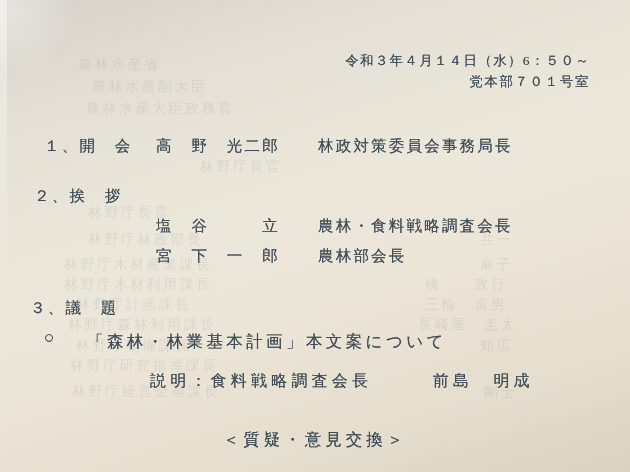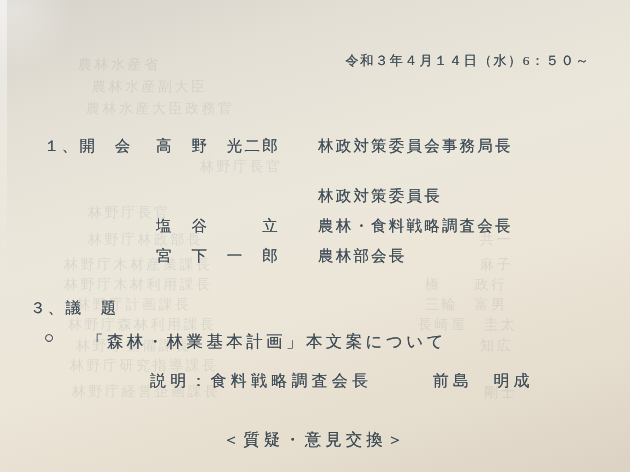--- a/index.html
+++ b/index.html
@@ -74,29 +74,30 @@
       <span class="ghost" style="left: 68px; top: 316px;">林野庁森林利用課長</span>
       <span class="ghost" style="left: 418px; top: 316px;">長崎屋　圭太</span>
       <span class="ghost" style="left: 76px; top: 337px;">林野庁整備課長</span>
       <span class="ghost" style="left: 480px; top: 337px;">知広</span>
       <span class="ghost" style="left: 70px; top: 357px;">林野庁研究指導課長</span>
       <span class="ghost" style="left: 72px; top: 383px; text-align: right;">林野庁経営企画課長</span>
       <span class="ghost" style="left: 484px; top: 384px;">剛士</span>
     </div>
 
   <div class="line date">令和３年４月１４日（水）6：５０～</div>
+  <div class="line venue">党本部７０１号室</div>
 
   <div class="row row-opening">
     <span class="line no-label">１、開　会</span>
     <span class="line role">林政対策委員会事務局長</span>
     <span class="line name">高　野　光二郎</span>
   </div>
 
   <div class="row row-greet">
-    <span class="line role">林政対策委員長</span>
+    <span class="line no-label">２、挨　拶</span>
   </div>
   <div class="row row-greet2">
     <span class="line name">塩　谷　　　立</span>
     <span class="line role">農林・食料戦略調査会長</span>
   </div>
   <div class="row row-greet3">
     <span class="line name">宮　下　一　郎</span>
     <span class="line role">農林部会長</span>
   </div>
 

